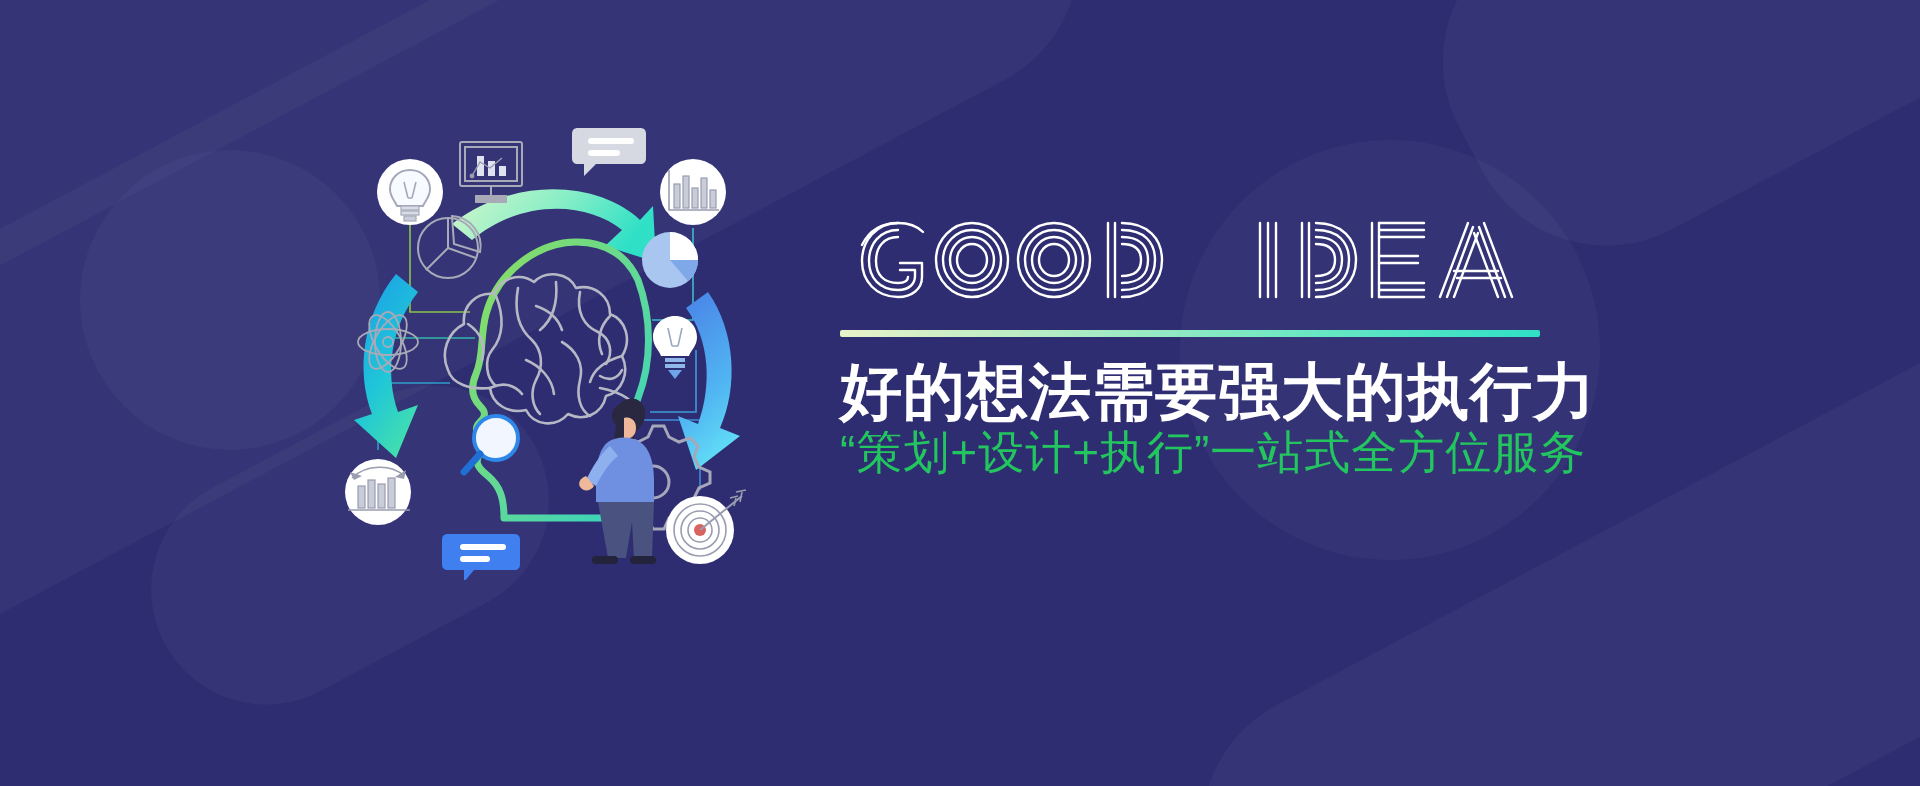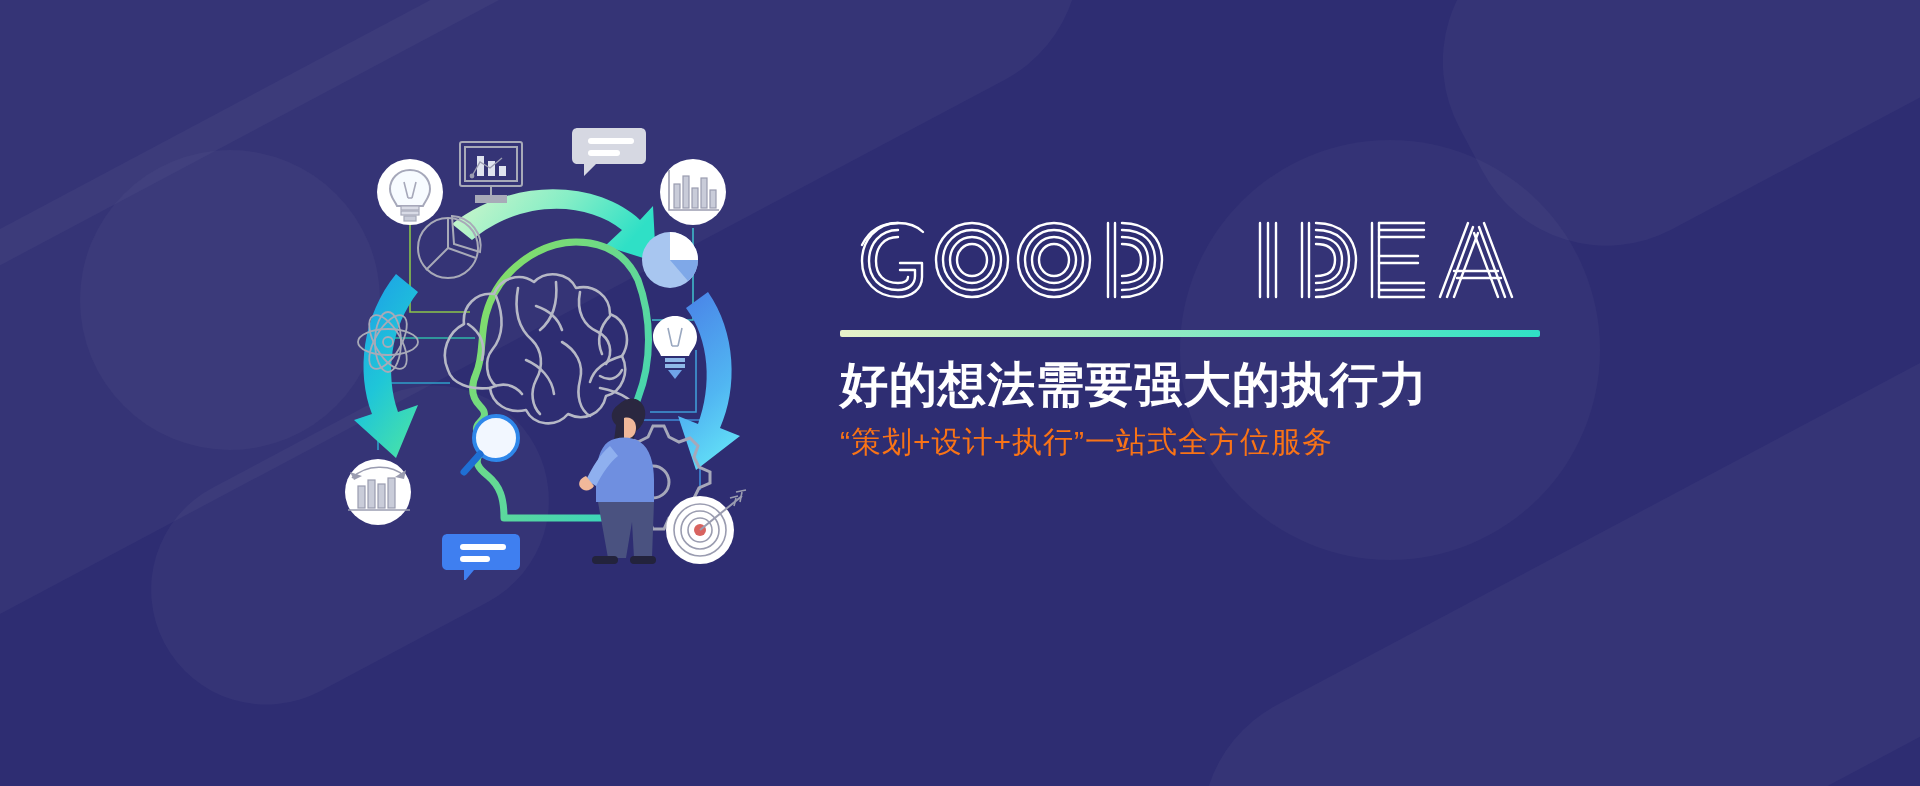--- a/index.html
+++ b/index.html
@@ -62,33 +62,32 @@
   }
   .divider {
     width: 700px;
     height: 7px;
     margin-top: 10px;
     border-radius: 2px;
     background: linear-gradient(90deg, #e8f2c9 0%, #b7ecc4 28%, #74e8c3 62%, #2fe0c6 100%);
   }
   .headline {
     margin-top: 22px;
-    font-size: 48px;
+    font-size: 62px;
     line-height: 1.08;
     font-weight: bold;
     color: #ffffff;
     letter-spacing: 1px;
     white-space: nowrap;
   }
   .subline {
-    margin-top: 14px;
-    font-size: 30px;
+    font-size: 46px;
     line-height: 1.15;
     font-weight: normal;
-    color: #f97316;
+    color: #22c55e;
     letter-spacing: 1px;
     white-space: nowrap;
   }
 </style>
 </head>
 <body>
 
 <div class="banner">
 
   <div class="bg-layer">

